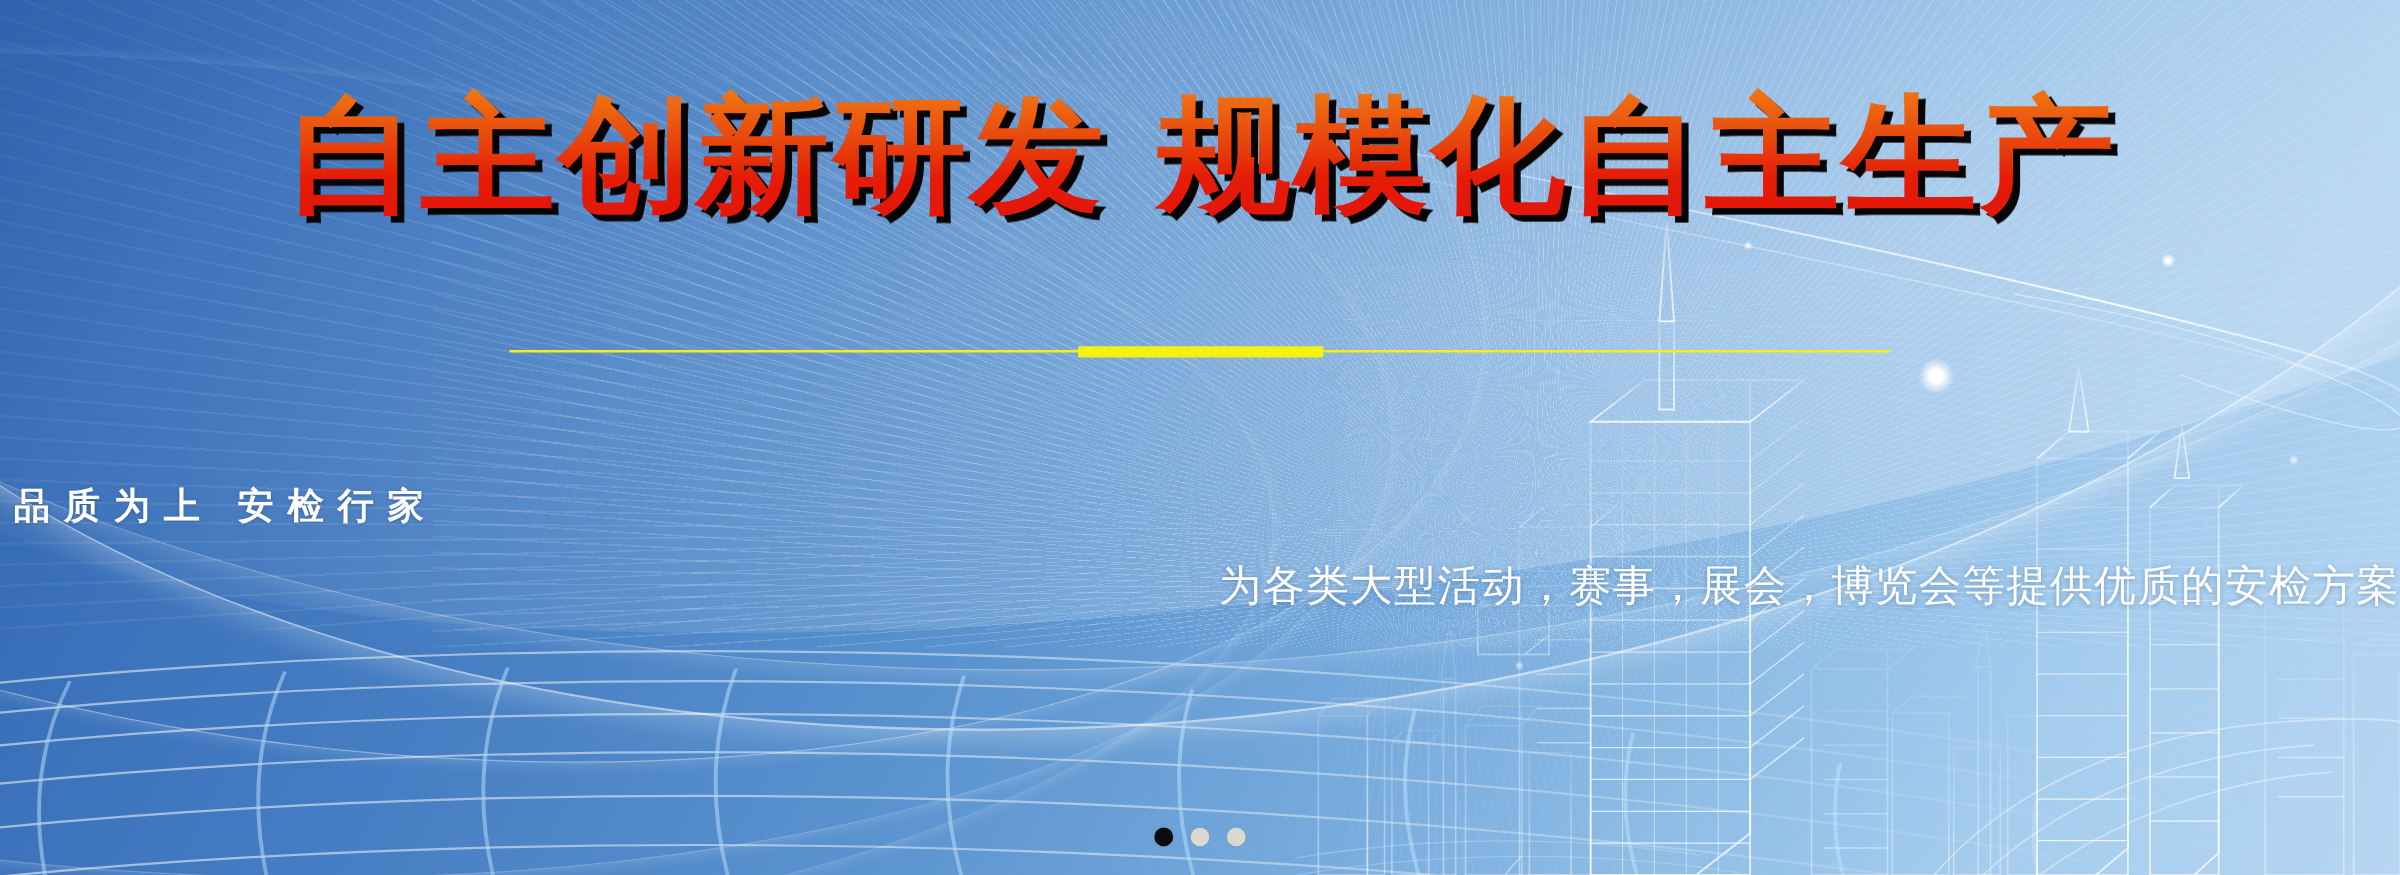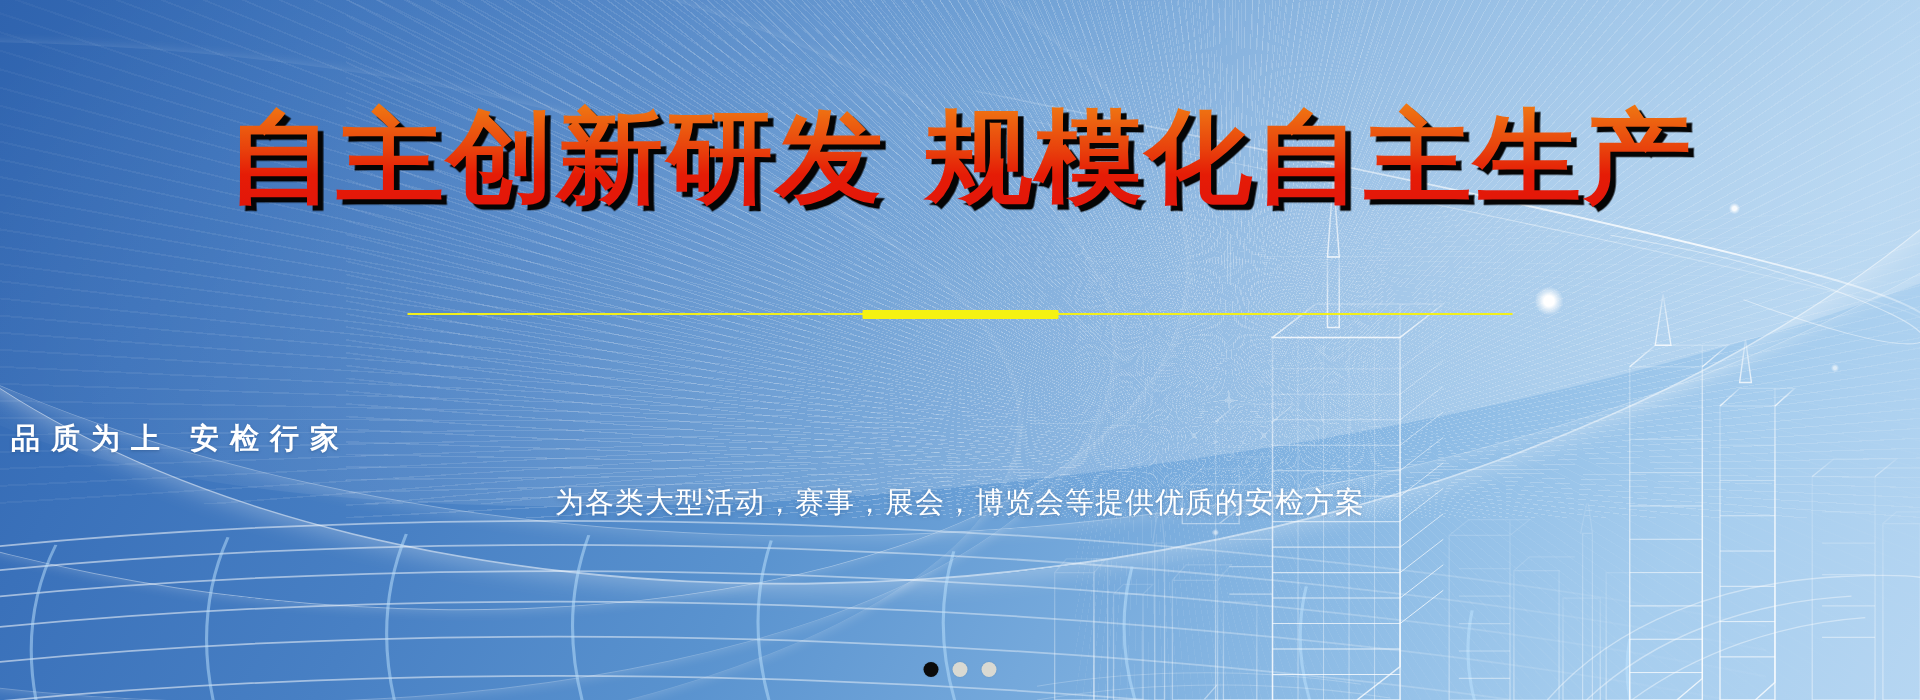--- a/index.html
+++ b/index.html
@@ -127,21 +127,21 @@
     position:absolute; border-radius:50%;
     background:radial-gradient(circle,#ffffff 0%,#ffffff 26%,rgba(255,255,255,.55) 46%,rgba(255,255,255,0) 74%);
   }
   .sp1{ right:18.6%; top:41.0%; width:28px; height:28px; }
   .sp2{ right:9.4%;  top:29.0%; width:11px; height:11px; opacity:.9; }
   .sp3{ right:27.0%; top:27.5%; width:7px;  height:7px;  opacity:.75; }
   .sp4{ right:4.2%;  top:52.0%; width:8px;  height:8px;  opacity:.6; }
   .sp5{ right:36.5%; top:75.5%; width:7px;  height:7px;  opacity:.55; }
 
   
-  .content{ position:absolute; inset:0;margin-top:33px; }
+  .content{ position:absolute; inset:0; }
 
   .headline{
     position:absolute;
     left:0; right:0; top:72px;
     text-align:center;
     font-size:96px;
     line-height:104px;
     font-weight:bold;
     letter-spacing:2px;
     white-space:nowrap;
@@ -188,23 +188,23 @@
     line-height:36px;
     font-weight:bold;
     letter-spacing:11px;
     text-indent:11px;
     text-shadow:0 1px 3px rgba(20,55,100,.35);
     white-space:nowrap;
   }
 
   .subline{
     position:absolute; left:0; right:0; top:447px;
-    text-align:center;
+    text-align:right;
     color:#ffffff;
-    font-size:29px;
+    font-size:34px;
     line-height:44px;
     font-weight:400;
     letter-spacing:1px;
     text-shadow:0 1px 4px rgba(20,55,100,.35);
     white-space:nowrap;
   }
 
   .dots{
     position:absolute; left:50%; bottom:23px;
     transform:translateX(-50%);

